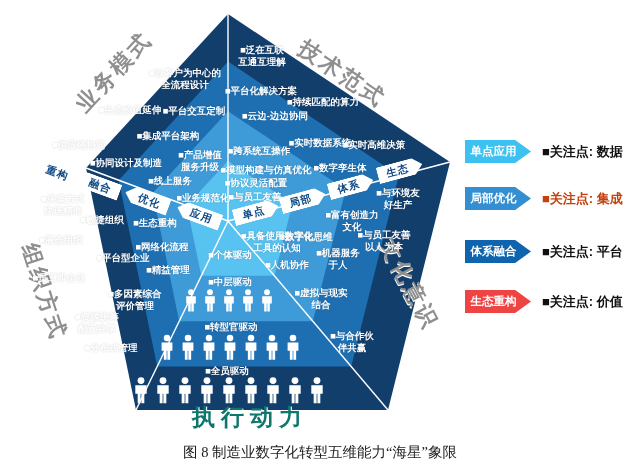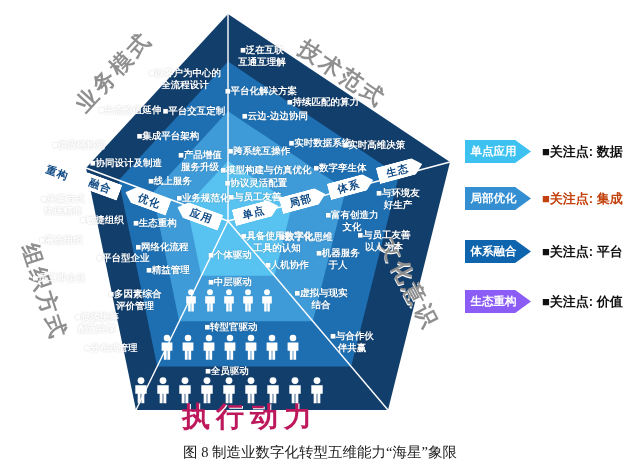--- a/index.html
+++ b/index.html
@@ -105,21 +105,21 @@
       <div class="ring-badge tip-left" style="left: 98px; top: 185px; transform: translate(-50%, -50%) rotate(20deg); color: rgb(15, 74, 133);">融合</div>
       <div class="ring-badge tip-left" style="left: 147px; top: 200px; transform: translate(-50%, -50%) rotate(20deg); color: rgb(15, 74, 133);">优化</div>
       <div class="ring-badge tip-left" style="left: 199px; top: 215px; transform: translate(-50%, -50%) rotate(20deg); color: rgb(15, 74, 133);">应用</div>
       <div class="ring-badge tip-right" style="left: 256px; top: 212px; transform: translate(-50%, -50%) rotate(-15deg); color: rgb(15, 74, 133);">单点</div>
       <div class="ring-badge tip-right" style="left: 303px; top: 200px; transform: translate(-50%, -50%) rotate(-15deg); color: rgb(15, 74, 133);">局部</div>
       <div class="ring-badge tip-right" style="left: 351px; top: 186px; transform: translate(-50%, -50%) rotate(-15deg); color: rgb(15, 74, 133);">体系</div>
       <div class="ring-badge tip-right" style="left: 400px; top: 170px; transform: translate(-50%, -50%) rotate(-15deg); color: rgb(15, 74, 133);">生态</div>
       <div class="axis-label" style="left: 114px; top: 72px; font-size: 22px; color: rgb(143, 143, 143); letter-spacing: 3px; transform: translate(-50%, -50%) rotate(-47deg);">业务模式</div>
       <div class="axis-label" style="left: 342px; top: 74px; font-size: 22px; color: rgb(143, 143, 143); letter-spacing: 3px; transform: translate(-50%, -50%) rotate(34deg);">技术范式</div>
       <div class="axis-label" style="left: 409px; top: 284px; font-size: 22px; color: rgb(143, 143, 143); letter-spacing: 3px; transform: translate(-50%, -50%) rotate(62deg);">文化意识</div>
-      <div class="axis-label" style="left: 250px; top: 417px; font-size: 28px; color: #be185d; letter-spacing: 6px; transform: translate(-50%, -50%) rotate(0deg);">执行动力</div>
+      <div class="axis-label" style="left: 250px; top: 417px; font-size: 23px; color: #0f766e; letter-spacing: 6px; transform: translate(-50%, -50%) rotate(0deg);">执行动力</div>
       <div class="axis-label" style="left: 44px; top: 292px; font-size: 22px; color: rgb(143, 143, 143); letter-spacing: 3px; transform: translate(-50%, -50%) rotate(72deg);">组织方式</div>
       <div class="person-row" style="left: 229px; top: 301px;">
         <svg width="16" height="26" viewBox="0 0 20 30">
           <circle cx="10" cy="4" r="3.6" fill="#fff"></circle>
           <path fill="#fff" d="M4 9h12v9h-2.5v10h-3.1V18h-.8v10H6.5V18H4z"></path>
         </svg>
         <svg width="16" height="26" viewBox="0 0 20 30">
           <circle cx="10" cy="4" r="3.6" fill="#fff"></circle>
           <path fill="#fff" d="M4 9h12v9h-2.5v10h-3.1V18h-.8v10H6.5V18H4z"></path>
         </svg>
@@ -205,17 +205,17 @@
         </svg>
       </div>
     </div>
   <div id="legend">
       <div class="legend-badge" style="background: rgb(60, 193, 240); left: 465px; top: 140px;">单点应用</div>
       <div class="legend-focus" style="color: rgb(17, 17, 17); left: 542px; top: 140px; text-align: center;">■关注点: 数据</div>
       <div class="legend-badge" style="background: rgb(51, 143, 210); left: 465px; top: 187px;">局部优化</div>
       <div class="legend-focus" style="color: #c2410c; left: 542px; top: 187px;">■关注点: 集成</div>
       <div class="legend-badge" style="background: rgb(15, 100, 174); left: 465px; top: 240px;">体系融合</div>
       <div class="legend-focus" style="color: rgb(17, 17, 17); left: 542px; top: 240px;">■关注点: 平台</div>
-      <div class="legend-badge" style="background: #8b5cf6; left: 465px; top: 290px;">生态重构</div>
+      <div class="legend-badge" style="background: #ef4444; left: 465px; top: 290px;">生态重构</div>
       <div class="legend-focus" style="color: rgb(17, 17, 17); left: 542px; top: 290px;">■关注点: 价值</div>
     </div>
   <div id="caption">图 8  制造业数字化转型五维能力“海星”象限</div>
 </div>
 
 </body></html>

